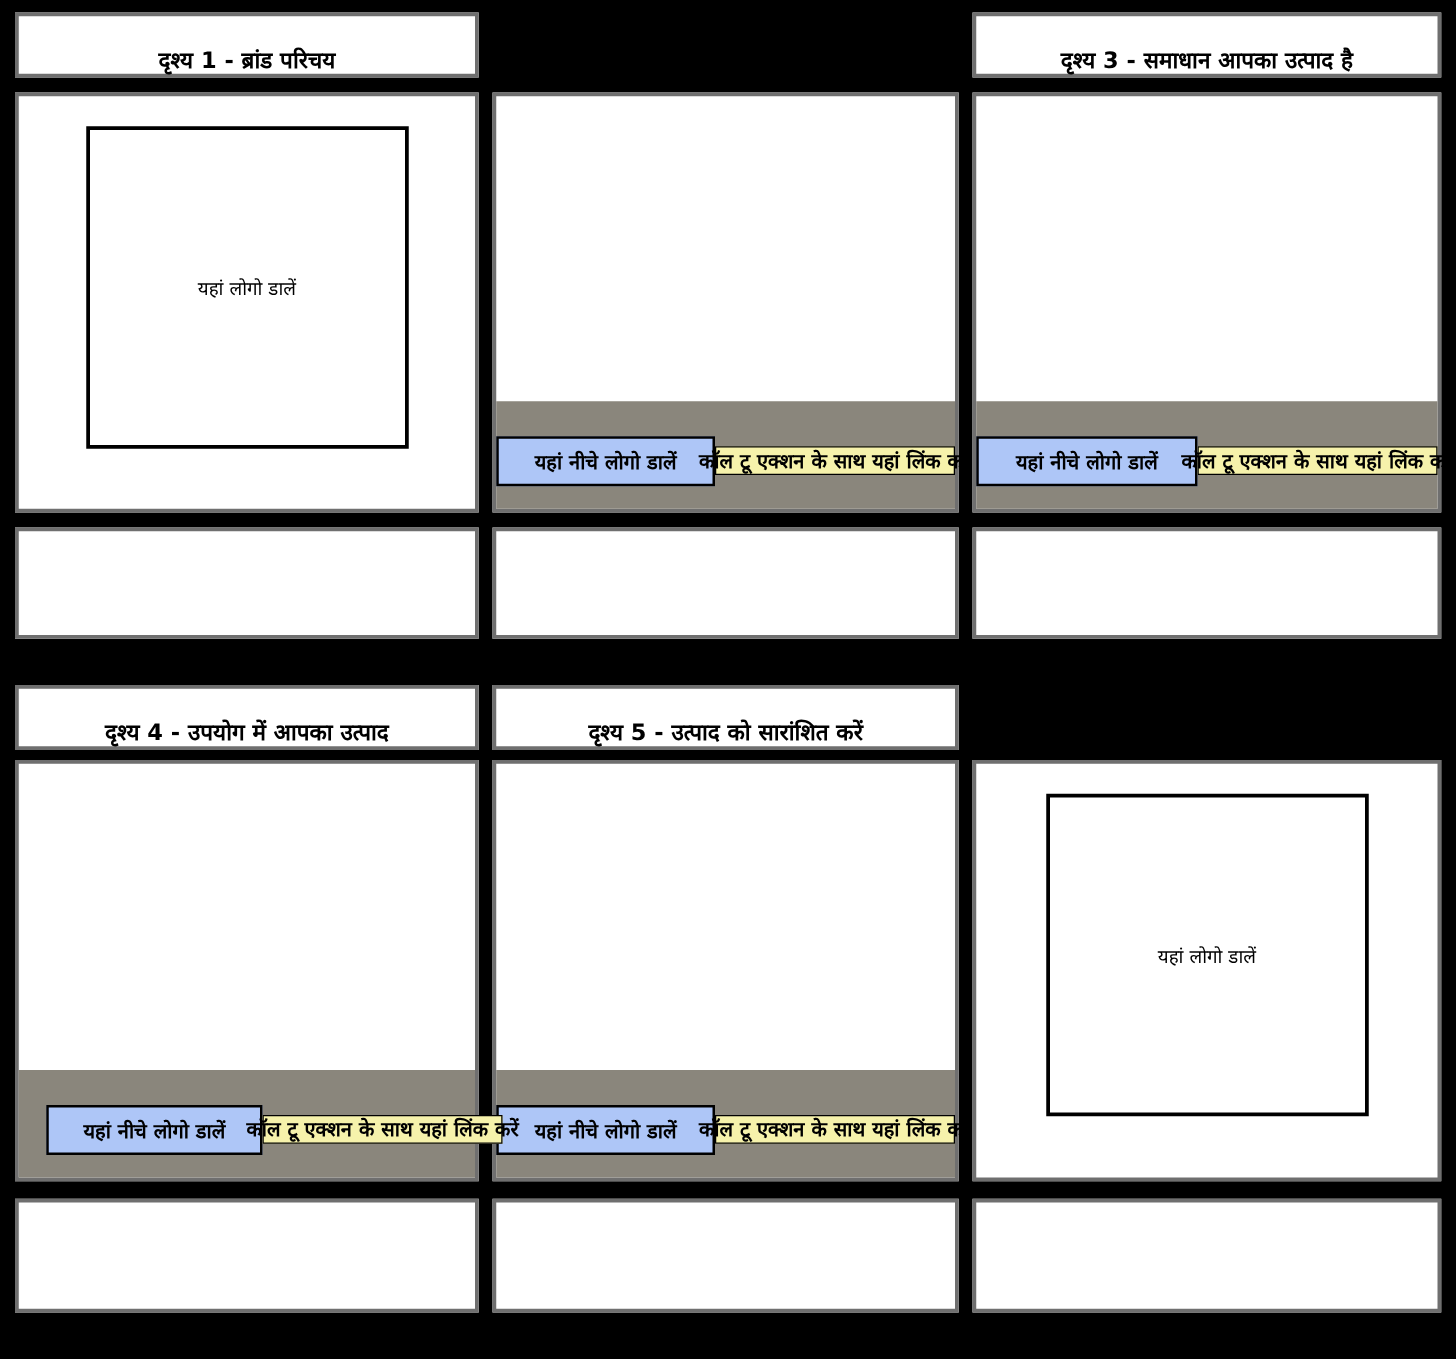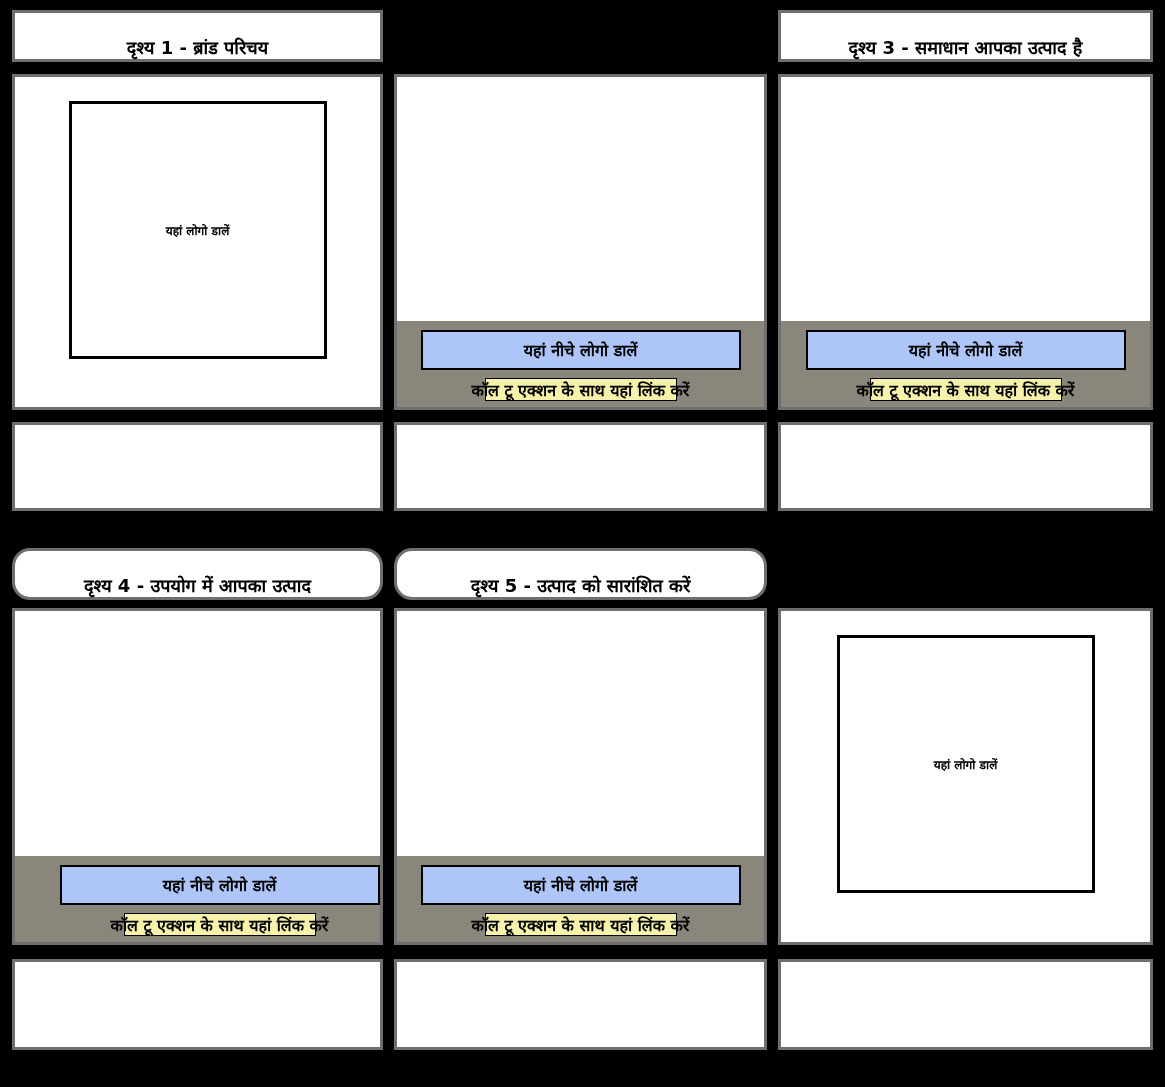--- a/index.html
+++ b/index.html
@@ -30,21 +30,21 @@
     grid-template-columns: 371px 373px 375px;
     column-gap: 11px;
     grid-template-rows: 52px 12px 336px 12px 89px 37px 52px 8px 337px 14px 91px;
   }
   .c1 { grid-column: 1; }
   .c2 { grid-column: 2; }
   .c3 { grid-column: 3; }
   .r1 { grid-row: 1; }
   .r3 { grid-row: 3; }
   .r5 { grid-row: 5; }
-  .r7 { grid-row: 7; border-radius: 18px; }
+  .r7 { grid-row: 7; }
   .r9 { grid-row: 9; }
   .r11 { grid-row: 11; }
 
   .titlebar {
     background: #ffffff;
     border: 3px solid var(--box-border);
     display: flex;
     align-items: flex-end;
     justify-content: center;
     text-align: center;
@@ -67,29 +67,28 @@
     width: 258px;
     height: 258px;
     border: 3px solid #000000;
     box-sizing: border-box;
     margin: 24px auto 0 auto;
     background: #ffffff;
     display: flex;
     align-items: center;
     justify-content: center;
     text-align: center;
-    font-weight: bold;
-    font-size: 12px;
+    font-weight: normal;
+    font-size: 15px;
     color: #000;
   }
   .footer {
     flex: 0 0 86px;
     background: var(--footer-bg);
     display: flex;
-    flex-direction: column;
     align-items: center;
     box-sizing: border-box;
   }
   .btn-blue {
     width: 320px;
     height: 40px;
     margin-top: 9px;
     background: var(--blue-btn);
     border: 2px solid #000000;
     box-sizing: border-box;

